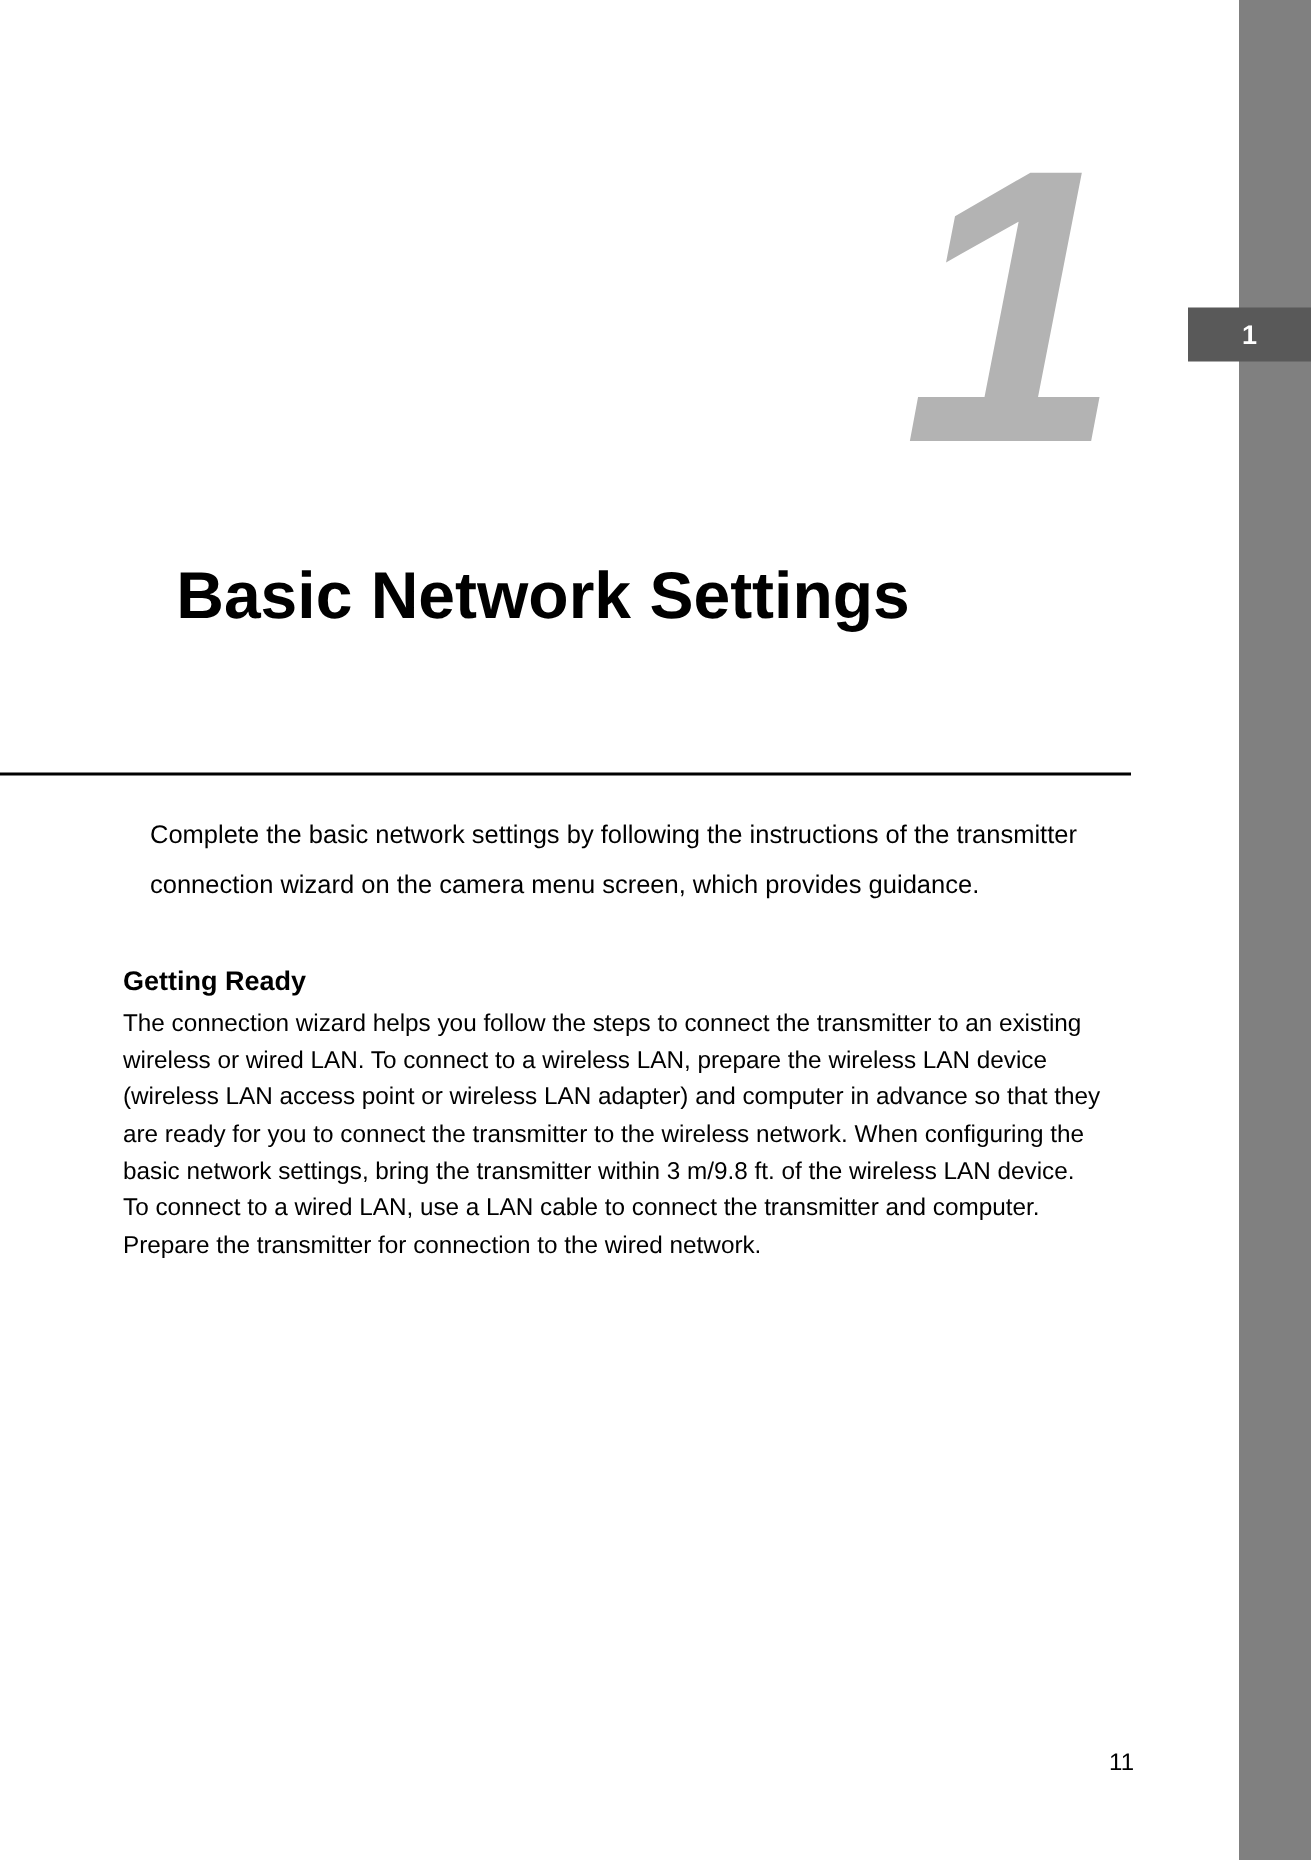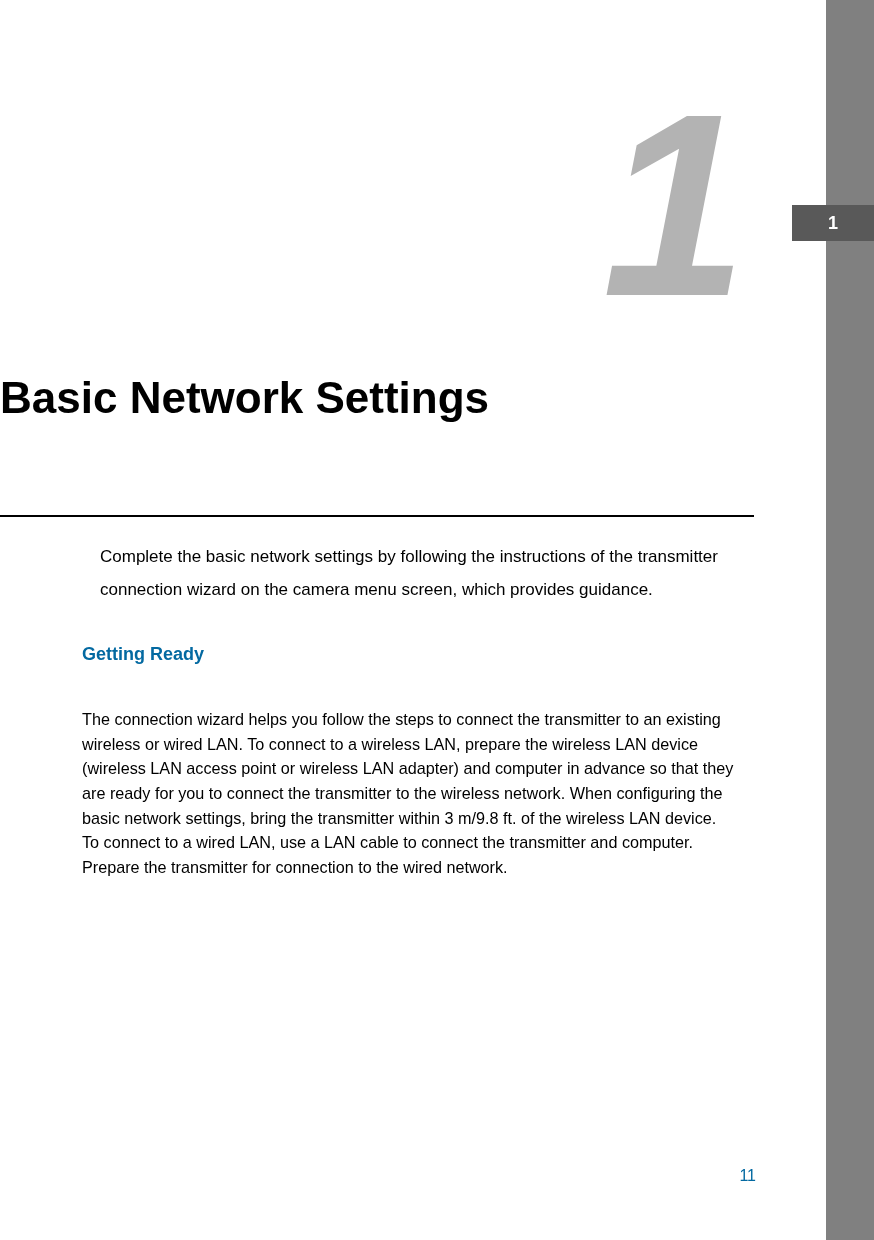--- a/index.html
+++ b/index.html
@@ -47,21 +47,21 @@
       color: #b3b3b3;
       line-height: 0.85;
       font-family: Arial, Helvetica, sans-serif;
       letter-spacing: -8px;
     }
     .chapter-title {
       position: absolute;
       top: 373px;
       left: 0;
       right: 120px;
-      text-align: left;
+      text-align: center;
       font-size: 44px;
       font-weight: bold;
       color: #000000;
       padding-right: 30px;
     }
     .title-rule {
       position: absolute;
       top: 515px;
       left: 0;
       right: 120px;
@@ -77,38 +77,37 @@
       line-height: 1.95;
       color: #000000;
     }
     .section-heading {
       position: absolute;
       top: 644px;
       left: 82px;
       width: 645px;
       font-size: 18px;
       font-weight: bold;
-      color: #0369a1;
+      color: #000000;
     }
     .body-text {
       position: absolute;
       top: 670px;
       left: 82px;
       width: 655px;
       font-size: 16.2px;
       line-height: 1.52;
       color: #000000;
-      margin-top: 37px;
     }
     .page-number {
       position: absolute;
       bottom: 55px;
       right: 118px;
       font-size: 16px;
-      color: #0369a1;
+      color: #000000;
     }
   </style>
 </head>
 <body>
 
 <div class="sidebar-strip"></div>
 
 <div class="side-tab">
   <span>1</span>
 </div>

